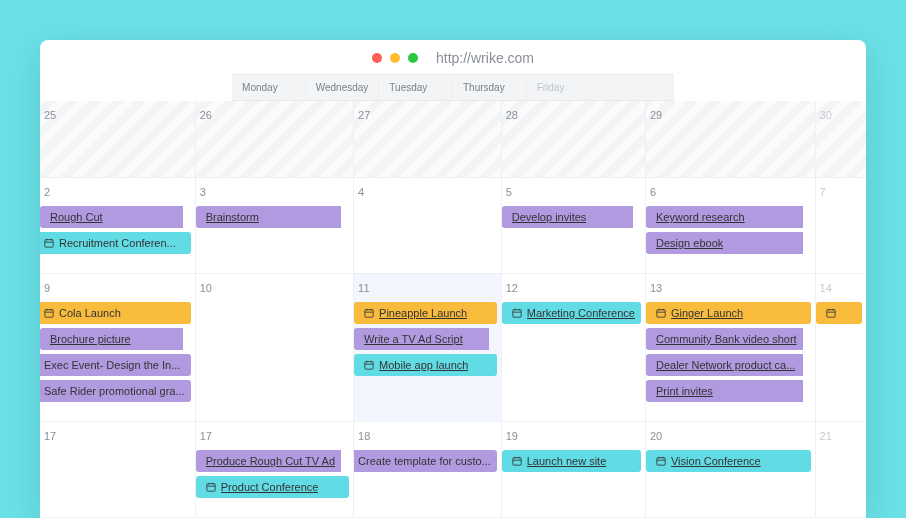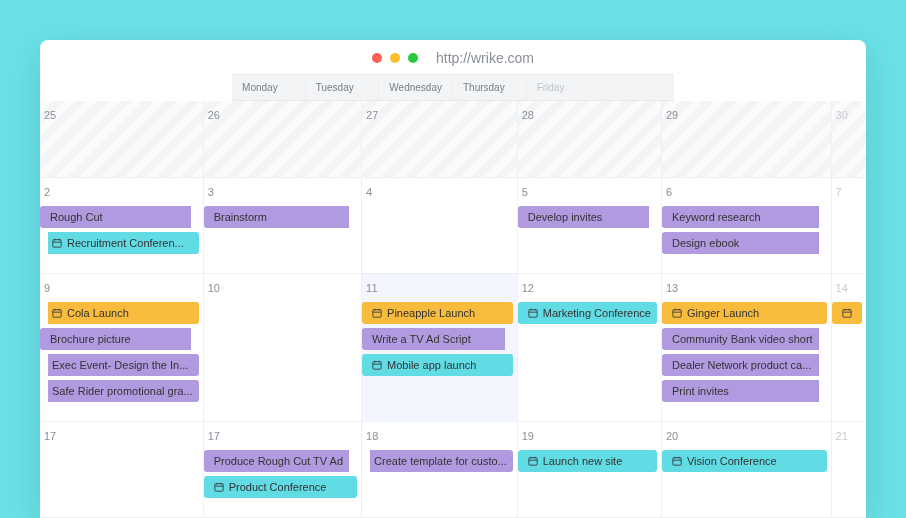--- a/index.html
+++ b/index.html
@@ -116,40 +116,40 @@
   .arrow-right::after {
     content:""; position:absolute; right:-8px; top:0;
     border-top:11px solid transparent;
     border-bottom:11px solid transparent;
     border-left:8px solid currentColor;
   }
   .purple.arrow-left::before{ border-right-color:#b19ae0; }
   .purple.arrow-right::after{ border-left-color:#b19ae0; }
   .cyan.arrow-left::before  { border-right-color:#61dce4; }
   .orange.arrow-left::before{ border-right-color:#f8bb3c; }
-  .ev.arrow-left { margin-left:8px; padding-left:4px;}
+  .ev.arrow-left { padding-left:4px;}
   .ev.arrow-right{ margin-right:8px;}
-  .ev.rounded-left { border-top-left-radius:3px; border-bottom-left-radius:3px;}
+  .ev.rounded-left { border-top-left-radius:3px; border-bottom-left-radius:3px;text-decoration:underline;}
   .ev.rounded-right{ border-top-right-radius:3px; border-bottom-right-radius:3px;}
 </style>
 </head>
 <body>
 
 <div class="window">
   <div class="titlebar">
     <span class="dot red"></span>
     <span class="dot yellow"></span>
     <span class="dot green"></span>
     <span class="url">http://wrike.com</span>
   </div>
 
   <div class="header-row" id="header-row">
       <div class="header-cell">Monday</div>
+      <div class="header-cell">Wednesday</div>
       <div class="header-cell">Tuesday</div>
-      <div class="header-cell">Wednesday</div>
       <div class="header-cell">Thursday</div>
       <div class="header-cell">Friday</div>
     </div>
 
   <div class="grid" id="grid">
       <div class="cell stripes tall">
         <div class="daynum">25</div>
       </div>
       <div class="cell stripes tall">
         <div class="daynum">26</div>

